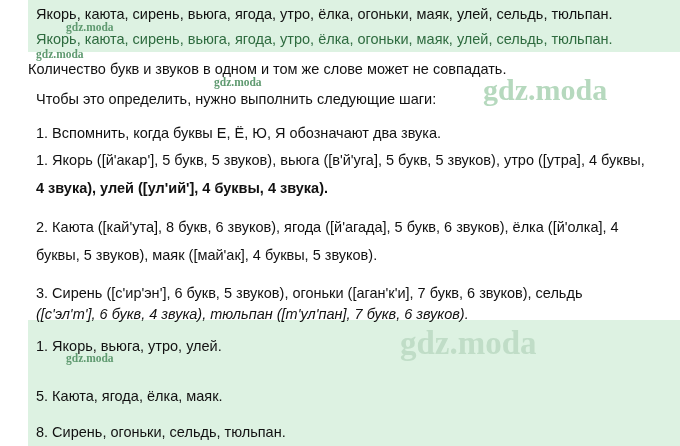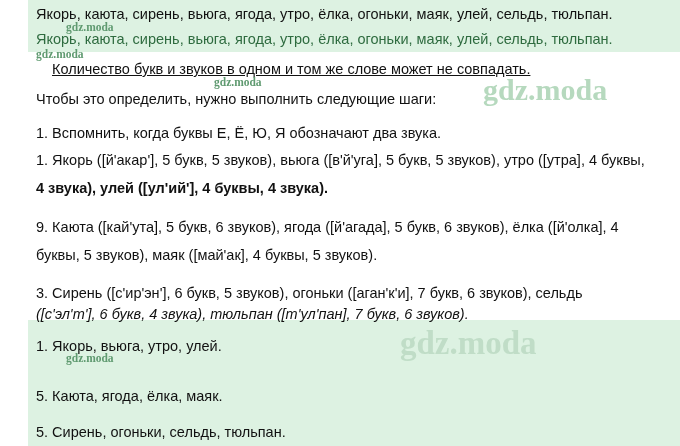--- a/index.html
+++ b/index.html
@@ -78,38 +78,38 @@
 
   <div class="band band-top"></div>
   <div class="band band-bottom"></div>
 
   <div class="content">
 
     <div class="line" style="left:8px; top:6px;">Якорь, каюта, сирень, вьюга, ягода, утро, ёлка, огоньки, маяк, улей, сельдь, тюльпан.</div>
 
     <div class="line green-text" style="left:8px; top:31px;">Якорь, каюта, сирень, вьюга, ягода, утро, ёлка, огоньки, маяк, улей, сельдь, тюльпан.</div>
 
-    <div class="line" style="left:24px; top:61px;text-decoration:underline;">Количество букв и звуков в одном и том же слове может не совпадать.</div>
+    <div class="line" style="left:0; top:61px;">Количество букв и звуков в одном и том же слове может не совпадать.</div>
 
     <div class="line" style="left:8px; top:91px;">Чтобы это определить, нужно выполнить следующие шаги:</div>
 
     <div class="line" style="left:8px; top:125px;text-align:center;">1. Вспомнить, когда буквы Е, Ё, Ю, Я обозначают два звука.</div>
 
     <div class="line" style="left:8px; top:152px;">1. Якорь ([й'акар'], 5 букв, 5 звуков), вьюга ([в'й'уга], 5 букв, 5 звуков), утро ([утра], 4 буквы,</div>
     <div class="line" style="left:8px; top:180px;font-weight:bold;">4 звука), улей ([ул'ий'], 4 буквы, 4 звука).</div>
 
-    <div class="line" style="left:8px; top:219px;">9. Каюта ([кай'ута], 5 букв, 6 звуков), ягода ([й'агада], 5 букв, 6 звуков), ёлка ([й'олка], 4</div>
+    <div class="line" style="left:8px; top:219px;">2. Каюта ([кай'ута], 8 букв, 6 звуков), ягода ([й'агада], 5 букв, 6 звуков), ёлка ([й'олка], 4</div>
     <div class="line" style="left:8px; top:247px;">буквы, 5 звуков), маяк ([май'ак], 4 буквы, 5 звуков).</div>
 
     <div class="line" style="left:8px; top:285px;">3. Сирень ([с'ир'эн'], 6 букв, 5 звуков), огоньки ([аган'к'и], 7 букв, 6 звуков), сельдь</div>
     <div class="line" style="left:8px; top:306px;font-style:italic;">([с'эл'т'], 6 букв, 4 звука), тюльпан ([т'ул'пан], 7 букв, 6 звуков).</div>
 
     <div class="line" style="left:8px; top:338px;">1. Якорь, вьюга, утро, улей.</div>
     <div class="line" style="left:8px; top:388px;">5. Каюта, ягода, ёлка, маяк.</div>
-    <div class="line" style="left:8px; top:424px;">5. Сирень, огоньки, сельдь, тюльпан.</div>
+    <div class="line" style="left:8px; top:424px;">8. Сирень, огоньки, сельдь, тюльпан.</div>
 
   </div>
 
   <div class="wm wm-small" style="left:38px; top:21px;">gdz.moda</div>
   <div class="wm wm-small" style="left:8px; top:48px;">gdz.moda</div>
   <div class="wm wm-small" style="left:186px; top:76px;">gdz.moda</div>
   <div class="wm wm-big" style="left:455px; top:73px;">gdz.moda</div>
   <div class="wm wm-small" style="left:38px; top:352px;">gdz.moda</div>
   <div class="wm wm-huge" style="left:372px; top:325px;">gdz.moda</div>
 

